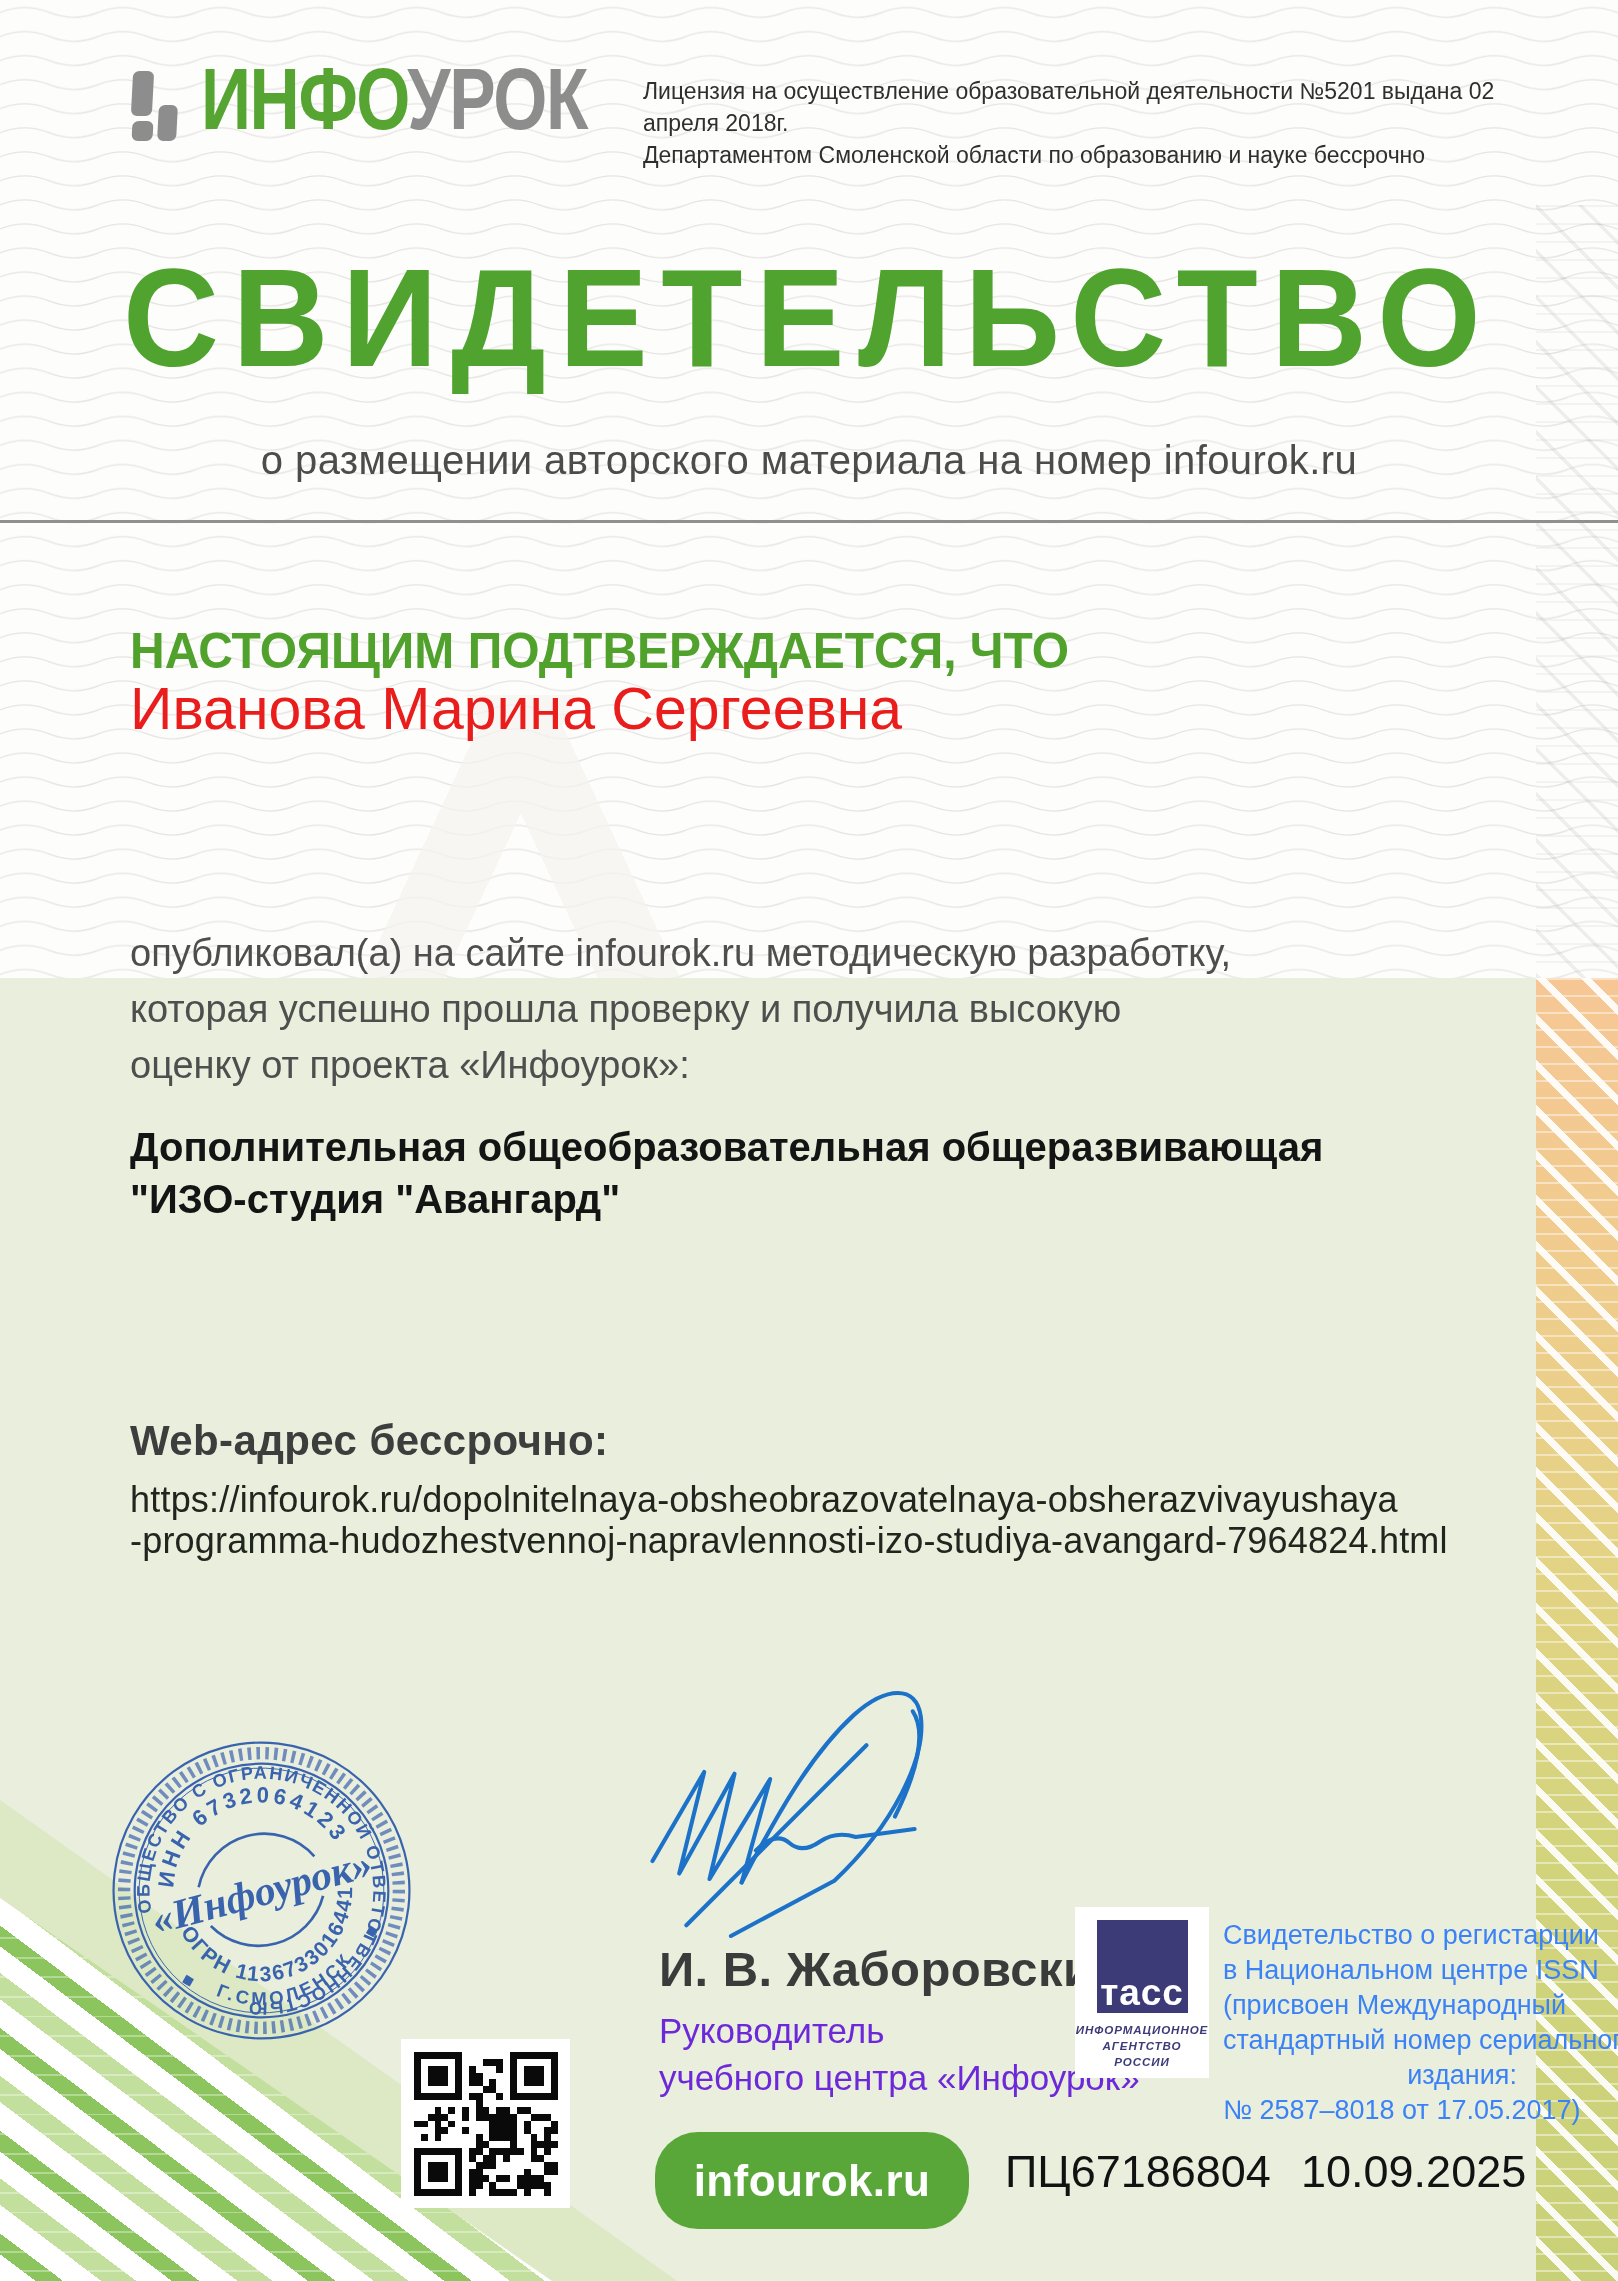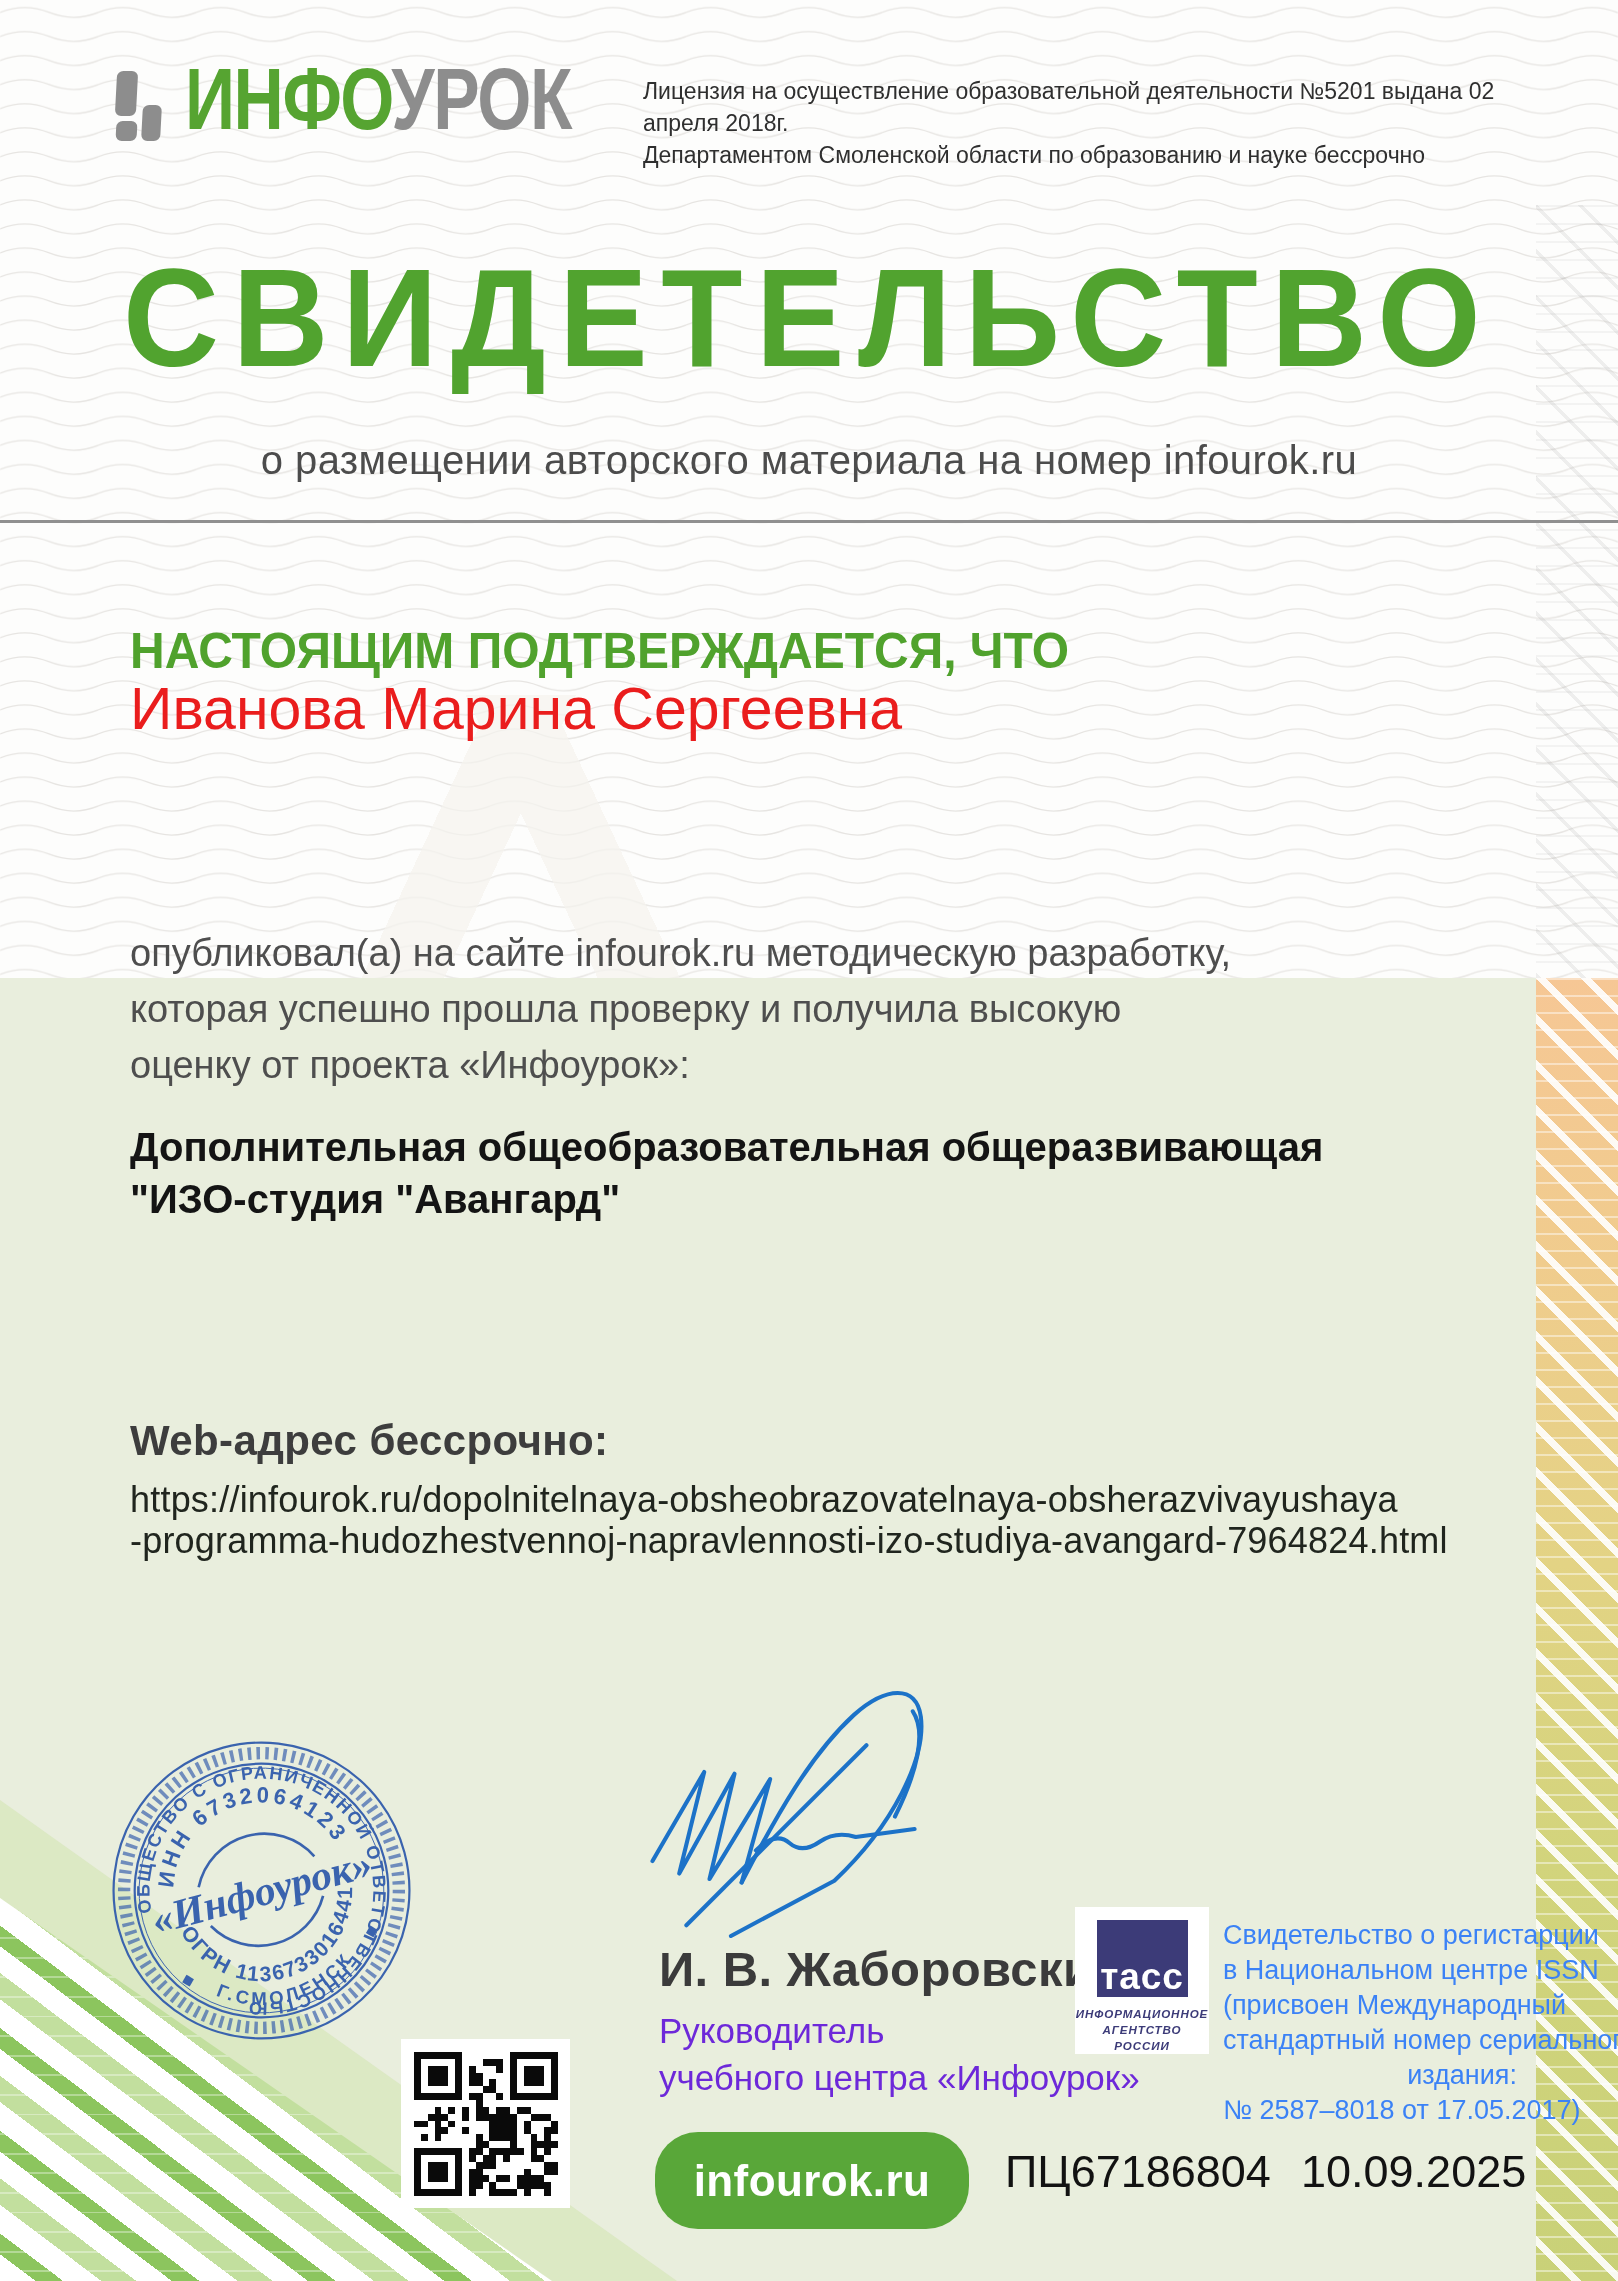--- a/index.html
+++ b/index.html
@@ -27,21 +27,21 @@
       linear-gradient(180deg,#f6c795 0%,#f0cc8d 22%,#e3d384 45%,#d2d47c 68%,#c9d178 100%);}
   .corner-wedge{left:0;top:1800px;width:677px;height:481px;z-index:2;
     background:#cfe3ab;opacity:.5;
     clip-path:polygon(0 0,100% 100%,0 100%);}
   .corner-stripes{left:0;top:1898px;width:552px;height:383px;z-index:2;
     background:repeating-linear-gradient(37deg,#ffffff 0 21.4px,#8cc55e 21.4px 38px,#ffffff 38px 61px,#c2df9e 61px 82px);
     clip-path:polygon(0 0,100% 100%,0 100%);}
   .corner-stripes:after{content:"";position:absolute;inset:0;
     background:repeating-linear-gradient(180deg, rgba(255,255,255,.35) 0 1.8px, transparent 1.8px 19.6px);}
   
-  .logo{left:114px;top:55px;width:499px;height:89px;z-index:3;}
+  .logo{left:130px;top:55px;width:499px;height:89px;z-index:3;}
   .logo-icon{position:absolute;left:0;top:16px;width:53px;height:70px;}
   .logo-icon .blk{position:absolute;background:#8d8d8d;border-radius:6.2px;transform:skewX(-3deg);}
   .blk1{left:1.8px;top:0;width:20.5px;height:45px;}
   .blk2{left:1.8px;top:50px;width:20.5px;height:19.6px;}
   .blk3{left:28px;top:34px;width:18.7px;height:36px;}
   .logo-text{position:absolute;left:71px;top:-6.2px;font-size:87px;font-weight:bold;letter-spacing:-1.8px;
     transform:scaleX(.8);transform-origin:left top;white-space:nowrap;}
   .logo-info{color:#56a431;} .logo-urok{color:#8d8d8d;}
   .license{left:643px;top:75px;width:891px;z-index:3;font-size:23px;line-height:32px;color:#2f2f2f;}
   
@@ -58,21 +58,21 @@
   .bodytext{left:130px;top:925px;z-index:3;font-size:38px;color:#4e4e4e;line-height:56px;}
   .worktitle{left:130px;top:1121px;z-index:3;font-size:40px;font-weight:bold;color:#141414;line-height:52px;}
   
   .weblabel{left:130px;top:1417px;z-index:3;font-size:42px;font-weight:bold;color:#3d3d3d;letter-spacing:0.4px;}
   .url{left:130px;top:1479px;z-index:3;font-size:36px;color:#20251e;line-height:41px;letter-spacing:0.2px;}
   
   .stamp{left:103px;top:1732px;width:317px;height:317px;z-index:4;}
   .signature{left:599px;top:1640px;width:419px;height:312px;z-index:4;}
   .sig-name{left:659px;top:1941px;z-index:4;font-size:49px;font-weight:bold;color:#3b3b3b;letter-spacing:0.4px;}
   .sig-role{left:659px;top:2007px;z-index:4;font-size:35px;color:#6d28d9;line-height:47px;}
-  .tass-card{left:1075px;top:1907px;width:134px;height:147px;background:#ffffff;z-index:4;
+  .tass-card{left:1075px;top:1907px;width:134px;height:171px;background:#ffffff;z-index:4;
     display:flex;flex-direction:column;align-items:center;}
   .tass-sq{width:91px;height:93px;background:#3c3b78;margin-top:12.5px;
     display:flex;align-items:flex-end;justify-content:center;}
   .tass-word{color:#ffffff;font-size:37px;font-weight:bold;letter-spacing:0.9px;line-height:41px;}
   .tass-cap{margin-top:9px;text-align:center;color:#3c3b78;font-size:11.6px;font-weight:bold;
     letter-spacing:0.9px;line-height:16px;font-style:italic;}
   .issn{left:1223px;top:1918px;z-index:4;font-size:27px;color:#3b82f6;line-height:35px;width:294px;text-align:right;}
   .qr-card{left:401px;top:2039px;width:169px;height:169px;background:#ffffff;z-index:4;
     display:flex;align-items:center;justify-content:center;}
   .qr-card svg{width:144px;height:144px;}

